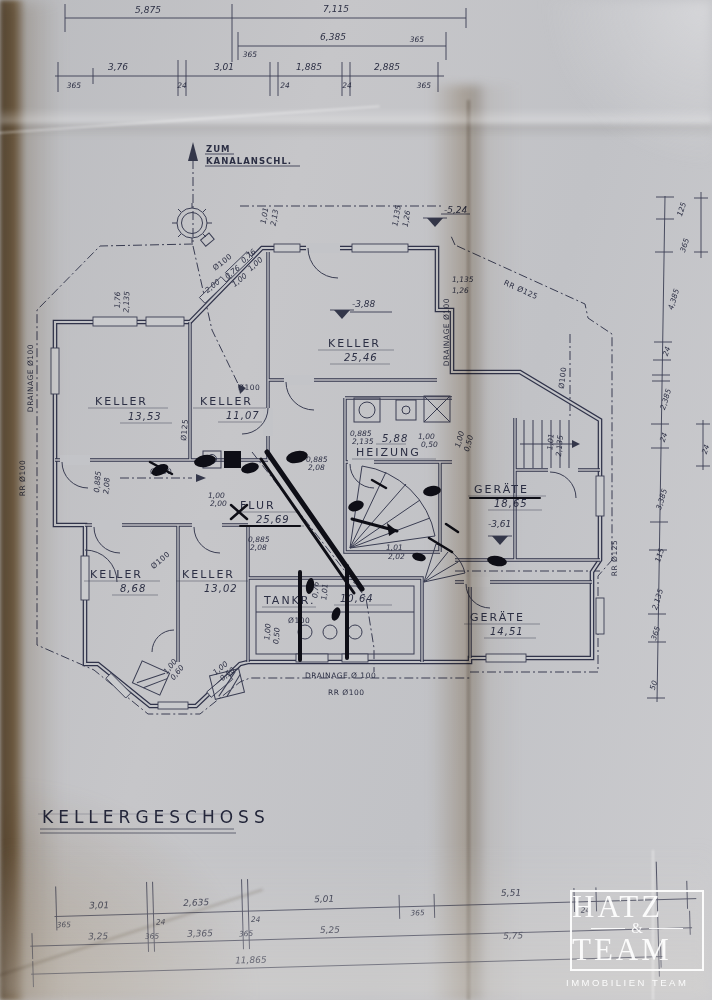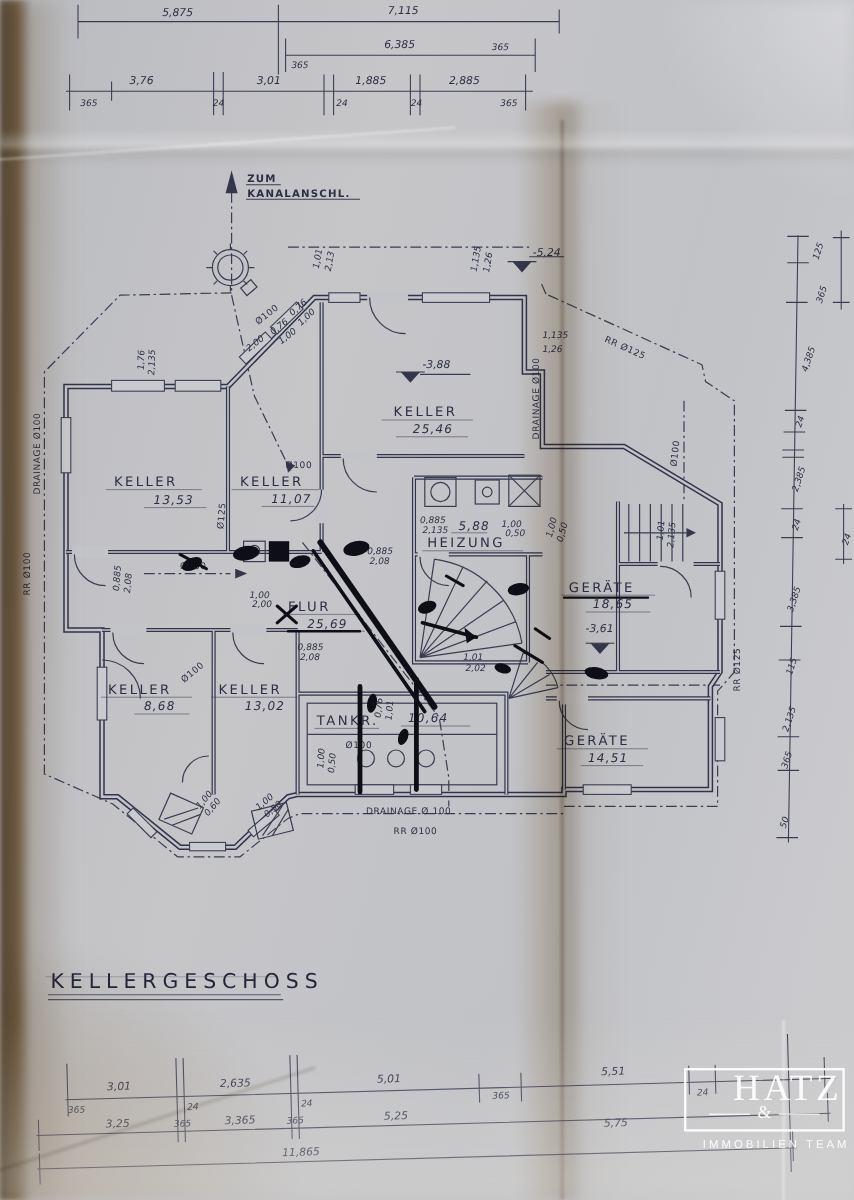--- a/index.html
+++ b/index.html
@@ -32,21 +32,21 @@
   .dims{font-size:7.5px;font-style:italic}
   .room{font-size:11px;letter-spacing:2px}
   .area{font-size:10px;font-style:italic;letter-spacing:1px}
   .pipe{font-size:7.5px;letter-spacing:.5px}
   .note{font-size:8.5px;font-weight:bold;letter-spacing:1px}
   .big{font-size:17px;letter-spacing:5px;fill:#23263a}
   .win{fill:#c9cacd;stroke:#3a3d52;stroke-width:.9}
   .gap{fill:#c3c4c8;stroke:none}
   .scr{stroke:#0e0e16;fill:none;stroke-linecap:round}
   .scrf{fill:#0e0e16;stroke:none}
-  .logo{position:absolute;right:4px;top:890px;width:142px;text-align:right;color:#fff;opacity:.93;z-index:30}
+  .logo{position:absolute;right:4px;top:890px;width:142px;text-align:left;color:#fff;opacity:.93;z-index:30}
   .logo-box{border:2px solid #fff;margin:0 4px;padding:1px 0 5px;font-family:"Liberation Serif",serif}
   .logo-w{font-size:31px;line-height:.92;letter-spacing:3px;font-weight:400}
   .logo-amp{display:flex;align-items:center;justify-content:center;gap:6px;height:14px}
   .logo-amp .rule{display:inline-block;width:34px;height:1.5px;background:#fff}
   .logo-amp .amp{font-size:15px;font-family:"Liberation Serif",serif}
   .logo-sub{margin-top:6px;font-size:9.5px;letter-spacing:2.5px;font-family:"Liberation Sans",sans-serif}
 </style>
 </head>
 <body>
 
@@ -363,15 +363,16 @@
 <div class="crease" id="c-r1"></div>
 
 <div class="logo">
   <div class="logo-box">
     <div class="logo-w">HATZ</div>
     <div class="logo-amp">
       <span class="rule"></span>
         <span class="amp">&amp;</span>
         <span class="rule"></span>
     </div>
+    <div class="logo-w">TEAM</div>
   </div>
   <div class="logo-sub">IMMOBILIEN TEAM</div>
 </div>
 
 </body></html>

